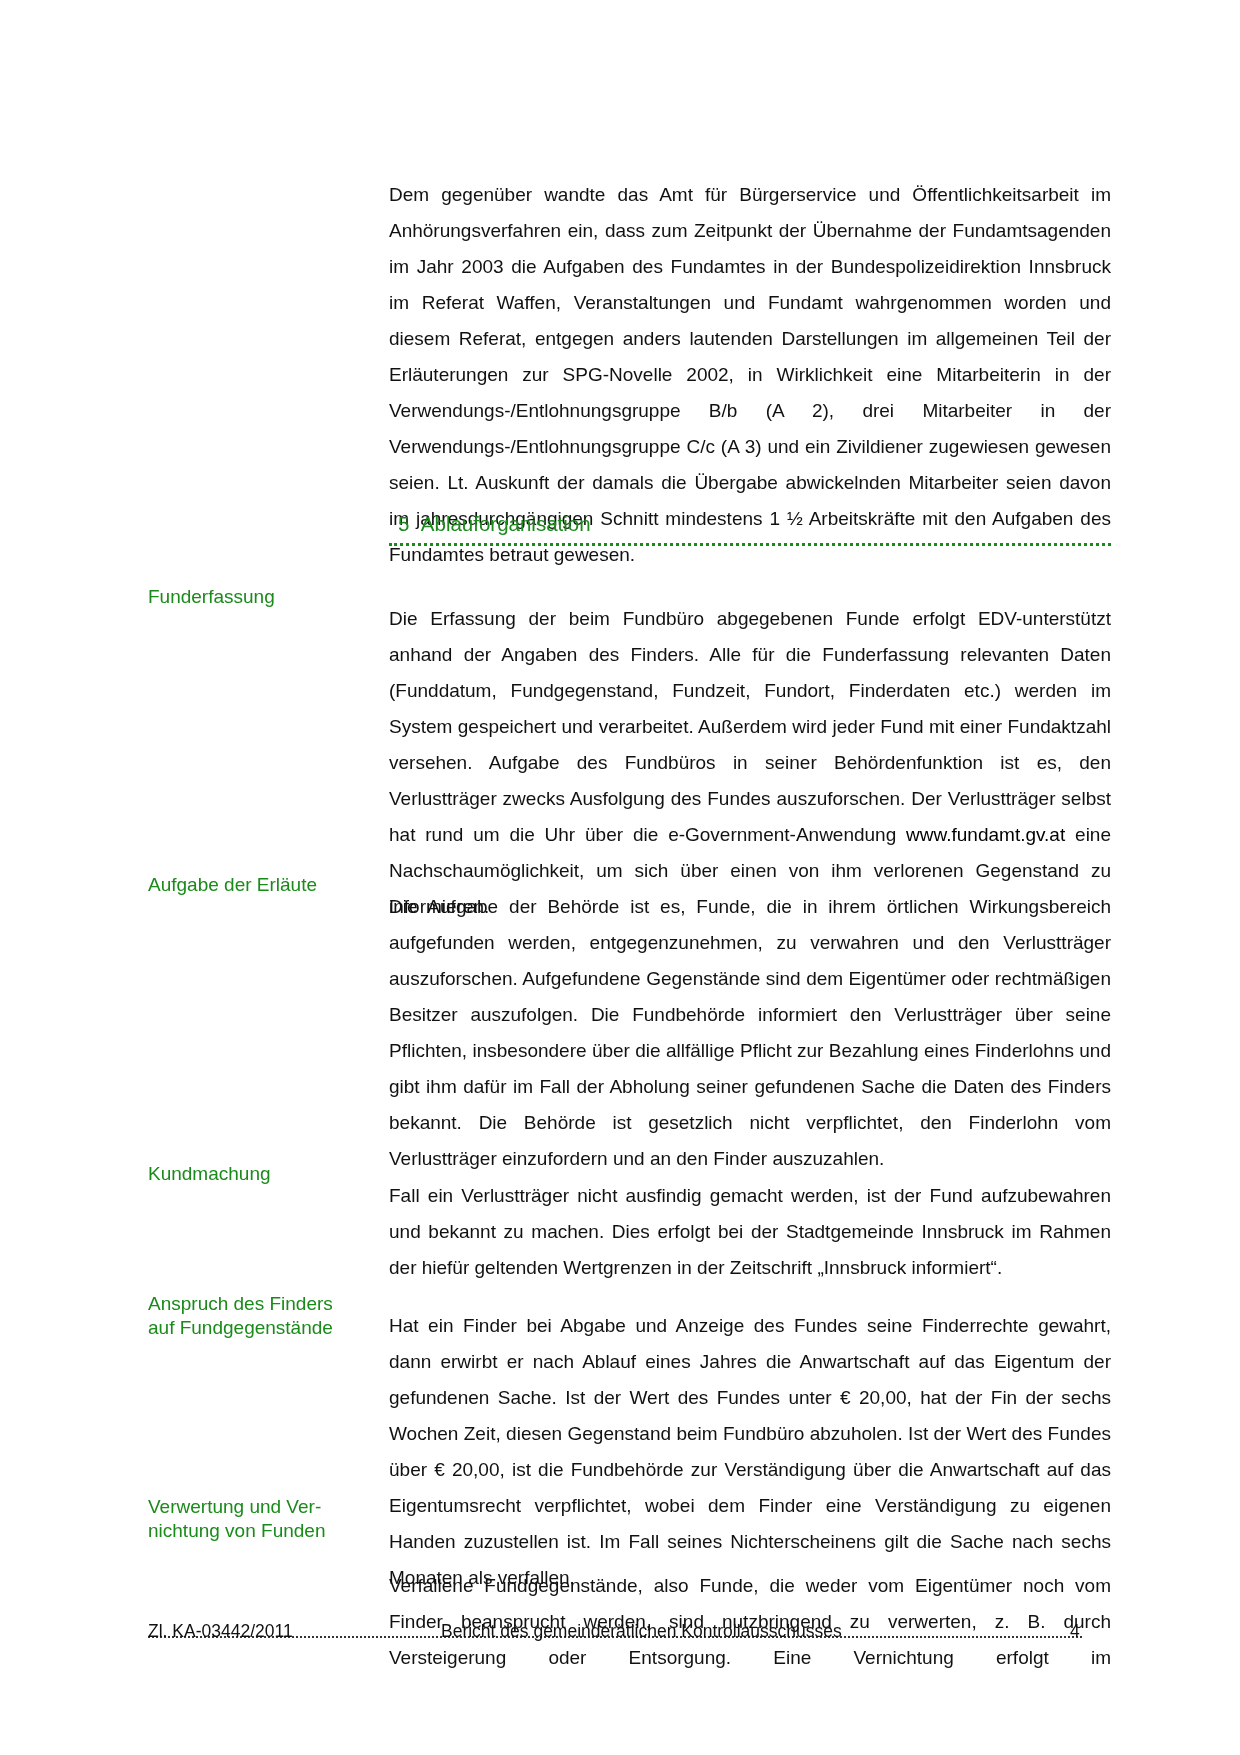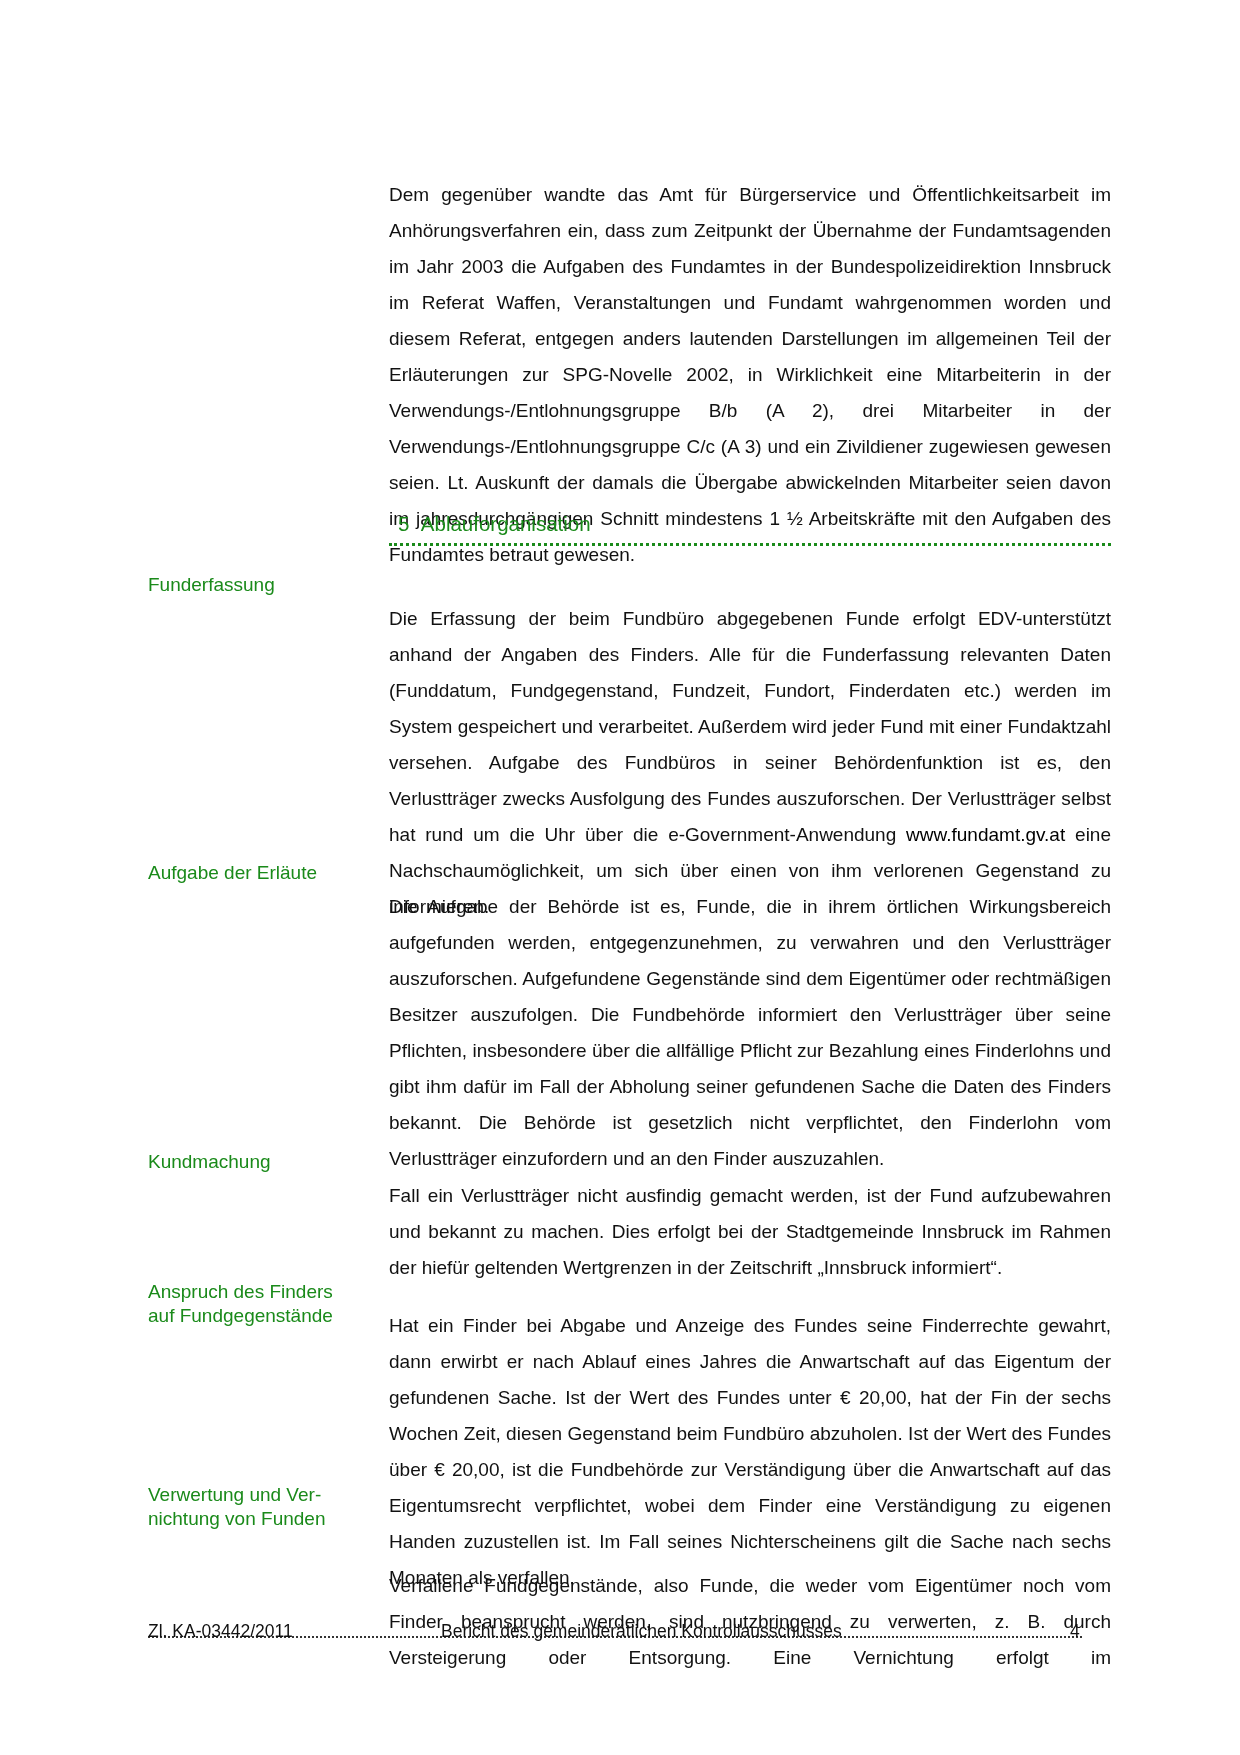--- a/index.html
+++ b/index.html
@@ -8,21 +8,21 @@
       font-family: "Liberation Sans", sans-serif; color: #111;
     }
     .body-text {
       position: absolute; left: 389px; width: 722px;
       font-size: 19px; line-height: 36px; text-align: justify;
       hyphens: manual;
       margin-top: 30px;
     }
     .margin-label {
       position: absolute; left: 148px; width: 210px;
-      font-size: 19px; line-height: 23.5px; color: #1a8a1a;
+      font-size: 19px; line-height: 23.5px; color: #1a8a1a; margin-top: 12px;
     }
     .section-heading {
       position: absolute; left: 398px; width: 722px; top: 512px;
       font-size: 20.5px; color: #1a8a1a;
     }
     .section-rule {
       position: absolute; left: 389px; width: 722px; top: 543px; height: 0;
       border-top: 3px dotted #1a8a1a;
     }
     .link { color: #000000; }

